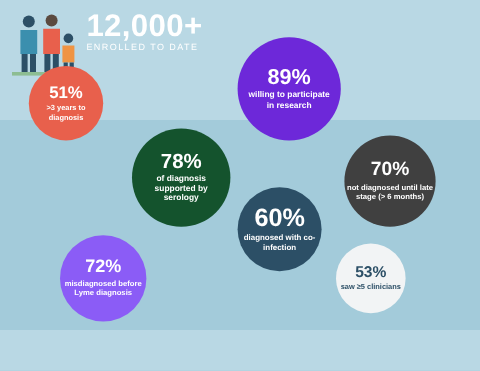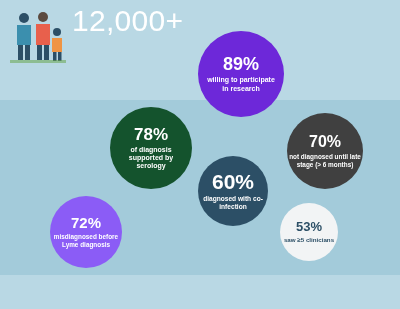--- a/index.html
+++ b/index.html
@@ -12,21 +12,21 @@
   #stage{position:relative;width:400px;height:309px;overflow:hidden;background:#a8cfdd;}
 
   
   .band-top{position:absolute;left:0;top:0;width:400px;height:100px;background:#b9d8e4;}
   .band-mid{position:absolute;left:0;top:100px;width:400px;height:175px;background:#a3cbda;}
   .band-bot{position:absolute;left:0;top:275px;width:400px;height:34px;background:#b9d8e4;}
 
   
   .header{position:absolute;left:72px;top:10px;color:#ffffff;}
   .header .big{
-    font-size:30px;font-weight:normal;letter-spacing:0.3px;line-height:22px;
+    font-size:26px;font-weight:bold;letter-spacing:0.3px;line-height:22px;
   }
   .header .sub{
     font-size:7.5px;letter-spacing:1.2px;margin-top:3px;text-transform:uppercase;
   }
 
   
   .family{position:absolute;left:10px;top:8px;width:56px;height:58px;}
 
   
   .bubble{
@@ -91,27 +91,32 @@
       <path d="M42 30 h10 v14 h-10 z" fill="#ef9443"></path>
       <path d="M43 44 h3.5 v9 h-3.5 z" fill="#2c4f66"></path>
       <path d="M48 44 h3.5 v9 h-3.5 z" fill="#2c4f66"></path>
 
       <rect x="0" y="52" width="56" height="3" fill="#6aa84f" opacity="0.55"></rect>
     </svg>
   </div>
 
   <div class="header">
     <div class="big">12,000+</div>
+    <div class="sub">ENROLLED TO DATE</div>
   </div>
 
   <div class="bubble c-research">
     <div class="pct">89%</div>
     <div class="lbl">willing to participate in research</div>
   </div>
 
+  <div class="bubble c-years">
+    <div class="pct">51%</div>
+    <div class="lbl">&gt;3 years to diagnosis</div>
+  </div>
 
   <div class="bubble c-serology">
     <div class="pct">78%</div>
     <div class="lbl">of diagnosis supported by serology</div>
   </div>
 
   <div class="bubble c-latestage">
     <div class="pct">70%</div>
     <div class="lbl">not diagnosed until late stage (&gt; 6 months)</div>
   </div>

